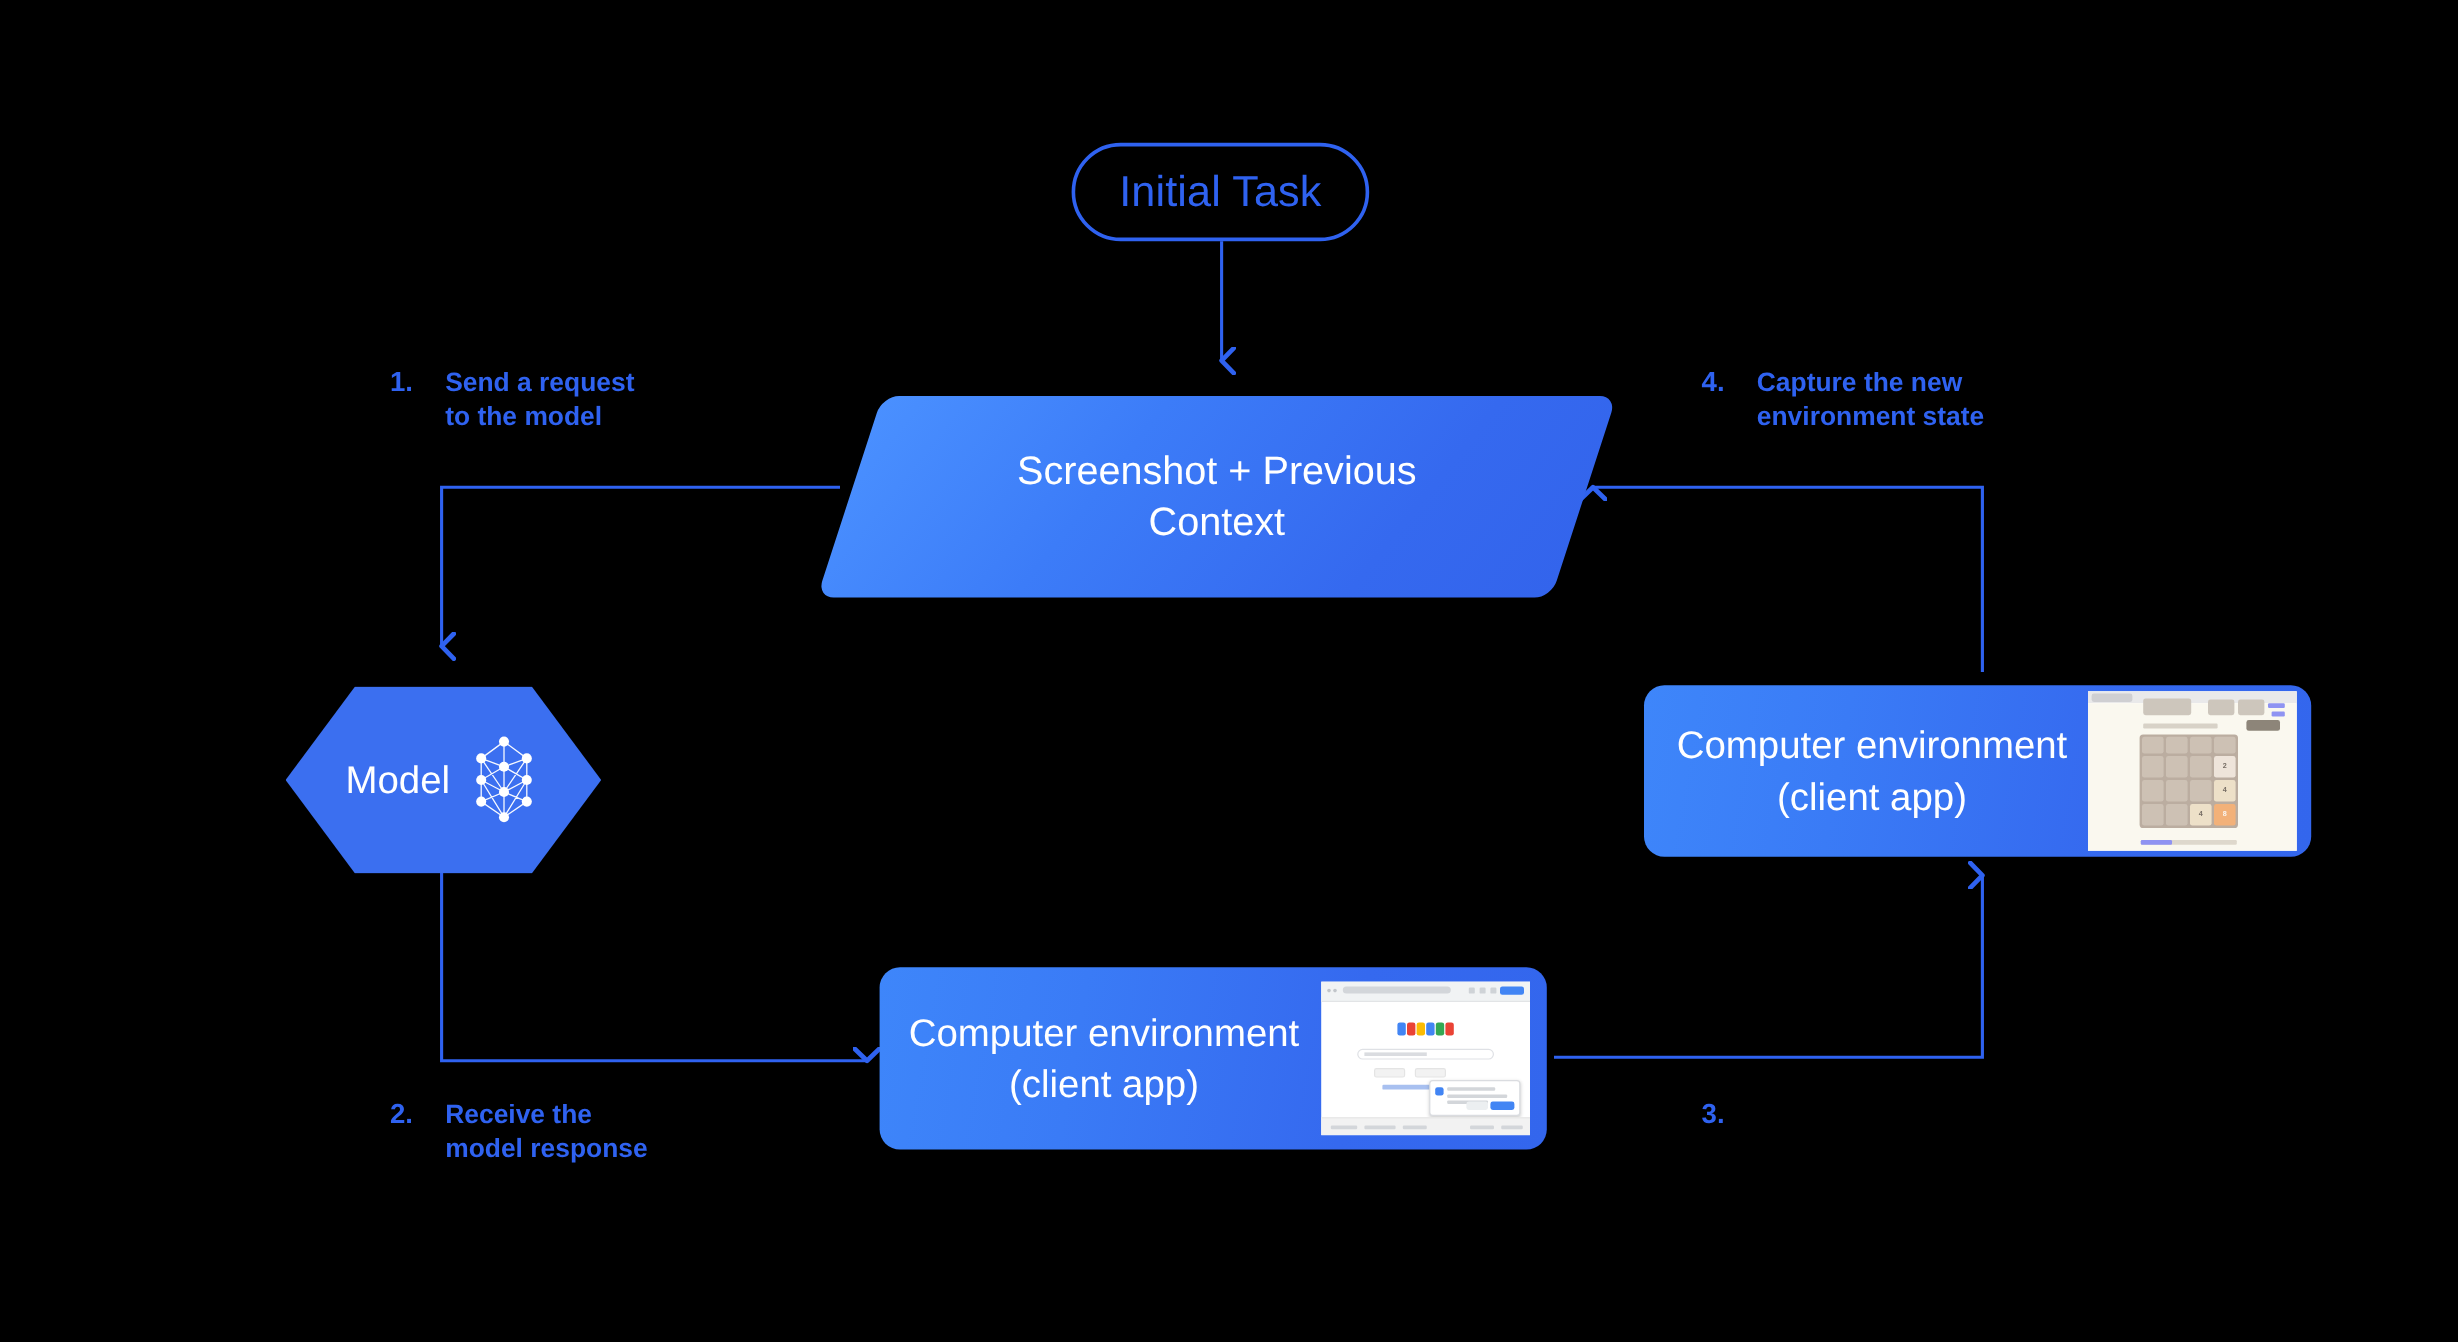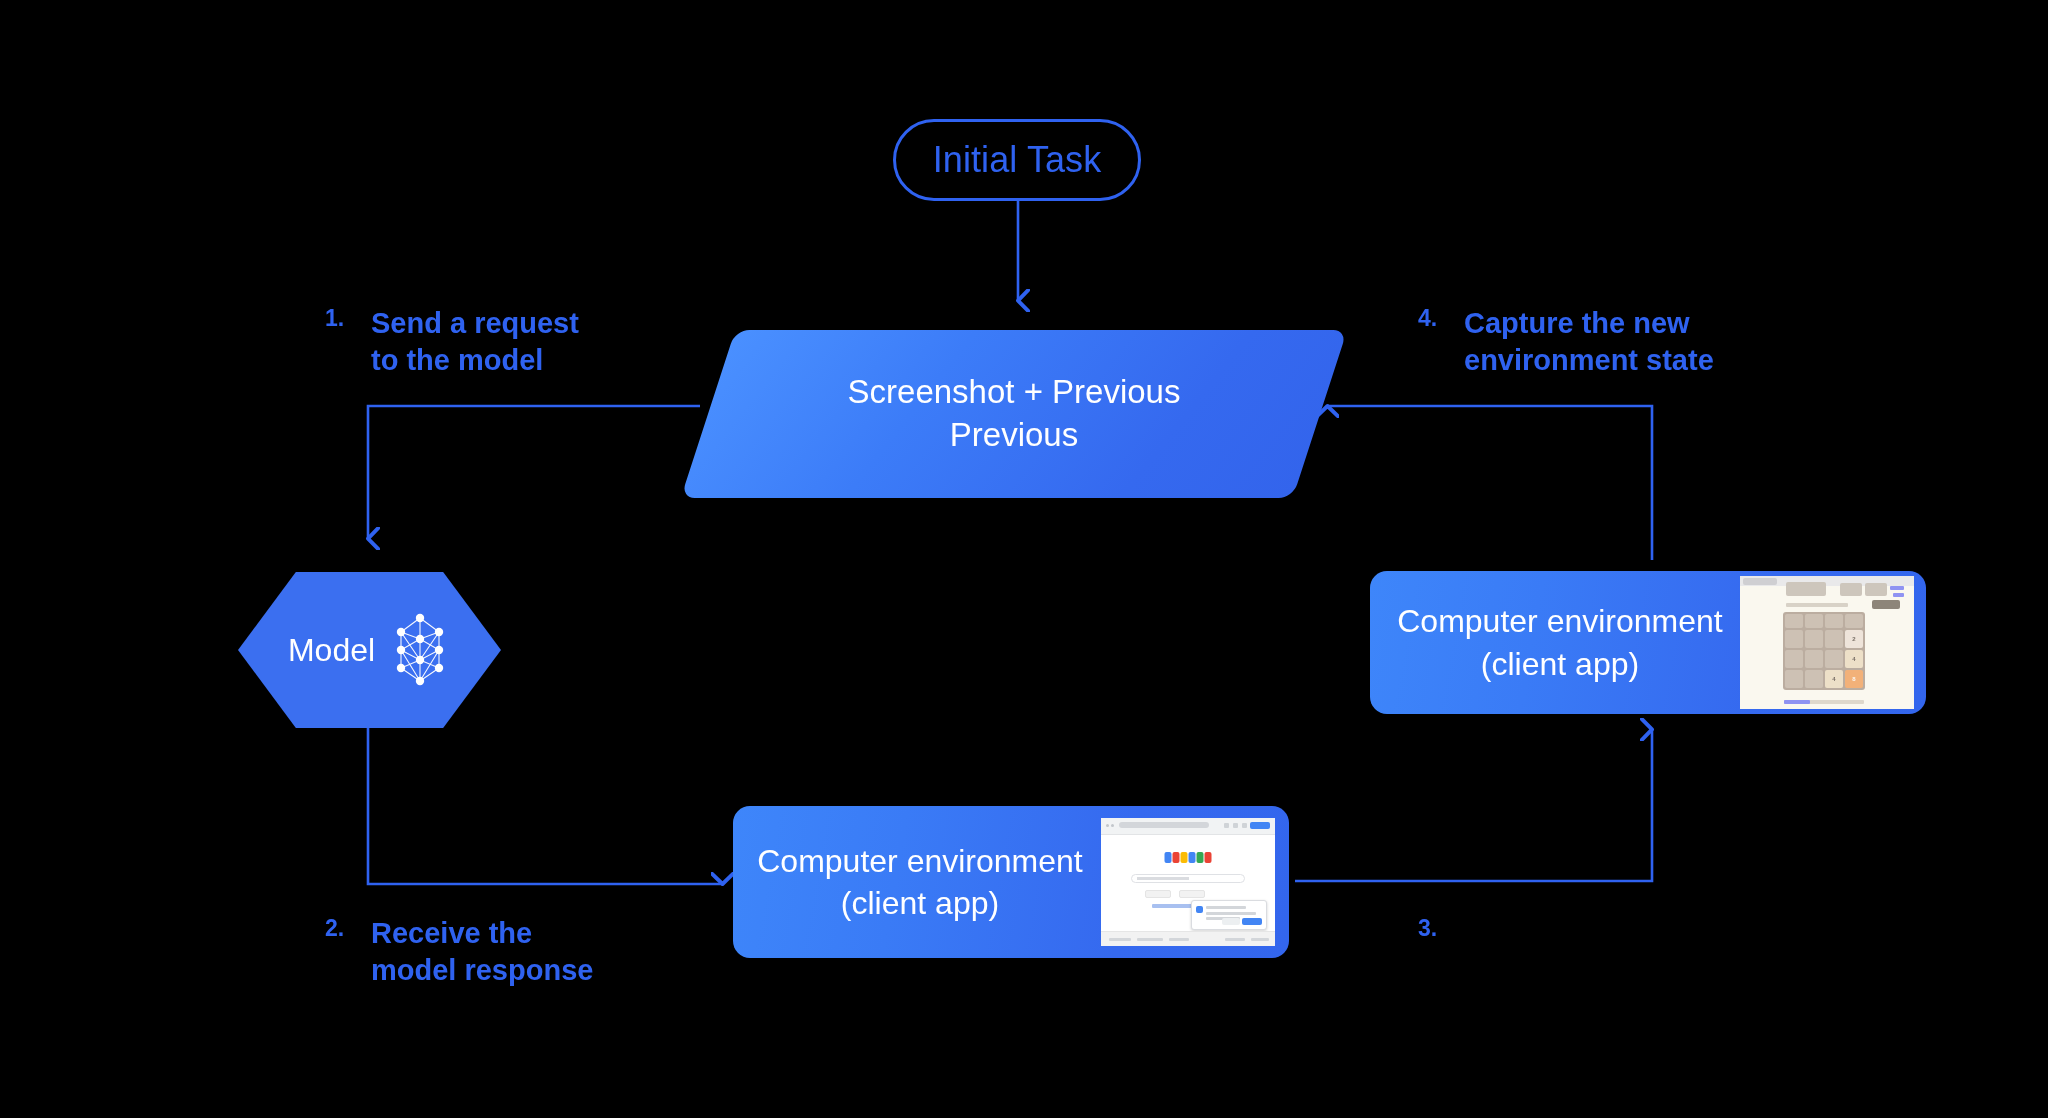--- a/index.html
+++ b/index.html
@@ -110,21 +110,21 @@
   #thumb-google .dialog{position:absolute;right:8px;bottom:16px;width:74px;height:28px;background:#fff;border:1px solid #dadce0;border-radius:3px;box-shadow:0 1px 3px rgba(0,0,0,.18);}
   #thumb-google .dicon{position:absolute;left:4px;top:5px;width:7px;height:7px;}
   #thumb-google .dline{position:absolute;left:14px;height:3px;background:#d3d6da;border-radius:1px;}
   #thumb-google .dbtn{position:absolute;bottom:4px;height:7px;border-radius:2px;}
   #thumb-google .footer{position:absolute;left:0;right:0;bottom:0;height:14px;background:#f2f2f2;border-top:1px solid #e6e6e6;}
   #thumb-google .fl{position:absolute;height:3px;background:#d3d6da;border-radius:1px;}
 
   
   .step{position:absolute;display:flex;align-items:flex-start;}
   .step .num{color:#2f62f0;font-size:23px;font-weight:700;width:46px;flex:0 0 46px;}
-  .step .txt{color:#2f62f0;font-size:29px;font-weight:700;line-height:1.28;white-space:pre-line;}
+  .step .txt{color:#2f62f0;font-size:22px;font-weight:700;line-height:1.28;white-space:pre-line;}
   #step-1{left:325px;top:305px;}
   #step-4{left:1418px;top:305px;}
   #step-2{left:325px;top:915px;}
   #step-3{left:1418px;top:915px;}
 
   svg.edges{position:absolute;left:0;top:0;width:2048px;height:1118px;pointer-events:none;}
 </style>
 </head>
 <body>
 
@@ -151,21 +151,21 @@
   </svg>
 
   <div id="initial-task">
     <span class="label">Initial Task</span>
   </div>
 
   <div id="screenshot-node">
     <div class="skew"></div>
     <div class="ptext">
       <span>Screenshot + Previous</span>
-      <span>Previous</span>
+      <span>Context</span>
     </div>
   </div>
 
   <div id="model-node">
     <div class="hex"></div>
     <div class="inner">
       <span class="mlabel">Model</span>
       <span>
         <svg width="62" height="76" viewBox="0 0 62 76">
           <g stroke="#ffffff" stroke-width="1.1" fill="none" opacity="0.95">

